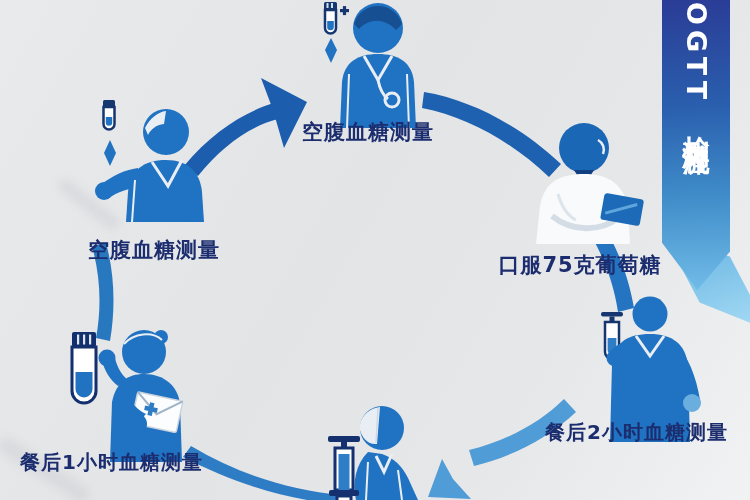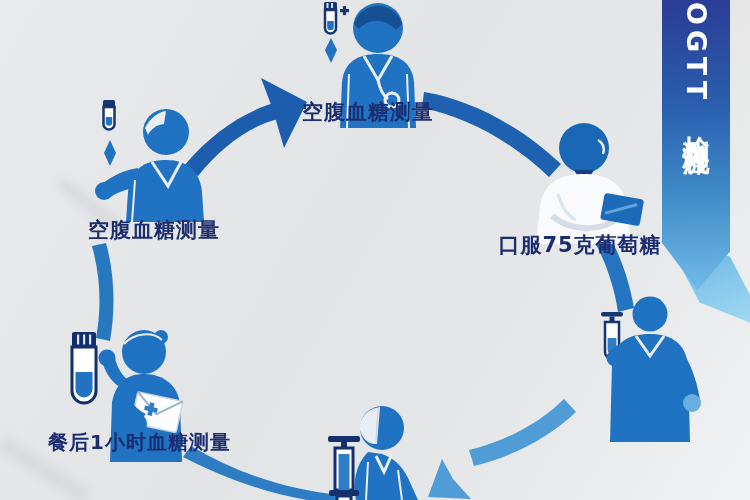--- a/index.html
+++ b/index.html
@@ -4,21 +4,21 @@
 <style>
   html,body{margin:0;padding:0;}
   .stage{
     position:relative; width:750px; height:500px; overflow:hidden;
     background:linear-gradient(120deg,#e9eaec 0%,#e3e4e6 45%,#e6e7e9 72%,#f1f2f3 100%);
     font-family:"DejaVu Sans","Liberation Sans",sans-serif;
   }
   .shadow{position:absolute;background:#d4d6da;filter:blur(5px);opacity:.75;border-radius:6px;}
   .step-label{
     position:absolute; color:#1b2d6e; font-weight:700; letter-spacing:1px;
-    white-space:nowrap; text-align:center;
+    white-space:nowrap; text-align:center;margin-top:20px;
   }
   .lbl-21{font-size:21px;} .lbl-20{font-size:20px;}
   .ribbon{
     position:absolute; left:662px; top:-6px; width:68px; height:296px;
     background:linear-gradient(178deg,#2a3a95 0%,#2a5fae 38%,#3f8cc9 68%,#71bce8 100%);
     clip-path:polygon(0 0,100% 0,100% 87%,52% 100%,0 84%);
     display:flex; justify-content:center;
   }
   .ribbon-tail{
     position:absolute; left:666px; top:238px; width:84px; height:92px;
@@ -161,16 +161,17 @@
       <rect x="13" y="6" width="6" height="6" fill="#14306e"></rect>
       <rect x="7" y="12" width="18" height="42" fill="#fff" stroke="#14306e" stroke-width="3"></rect>
       <rect x="10.5" y="18" width="11" height="36" fill="#2e7dc6"></rect>
       <rect x="1" y="54" width="30" height="6" rx="2" fill="#14306e"></rect>
       <rect x="9" y="60" width="14" height="50" fill="#fff" stroke="#14306e" stroke-width="3"></rect>
     </g>
   </svg>
 
   <div class="step-label lbl-21" style="left:298px;top:98px;width:140px;">空腹血糖测量</div>
   <div class="step-label lbl-21" style="left:494px;top:231px;width:172px;">口服75克葡萄糖</div>
-  <div class="step-label lbl-20" style="left:48px;top:429px;width:180px;">餐后1小时血糖测量</div>
+  <div class="step-label lbl-20" style="left:545px;top:399px;width:172px;">餐后2小时血糖测量</div>
+  <div class="step-label lbl-20" style="left:20px;top:429px;width:180px;">餐后1小时血糖测量</div>
   <div class="step-label lbl-21" style="left:84px;top:216px;width:140px;">空腹血糖测量</div>
 
 </div>
 
 </body></html>

